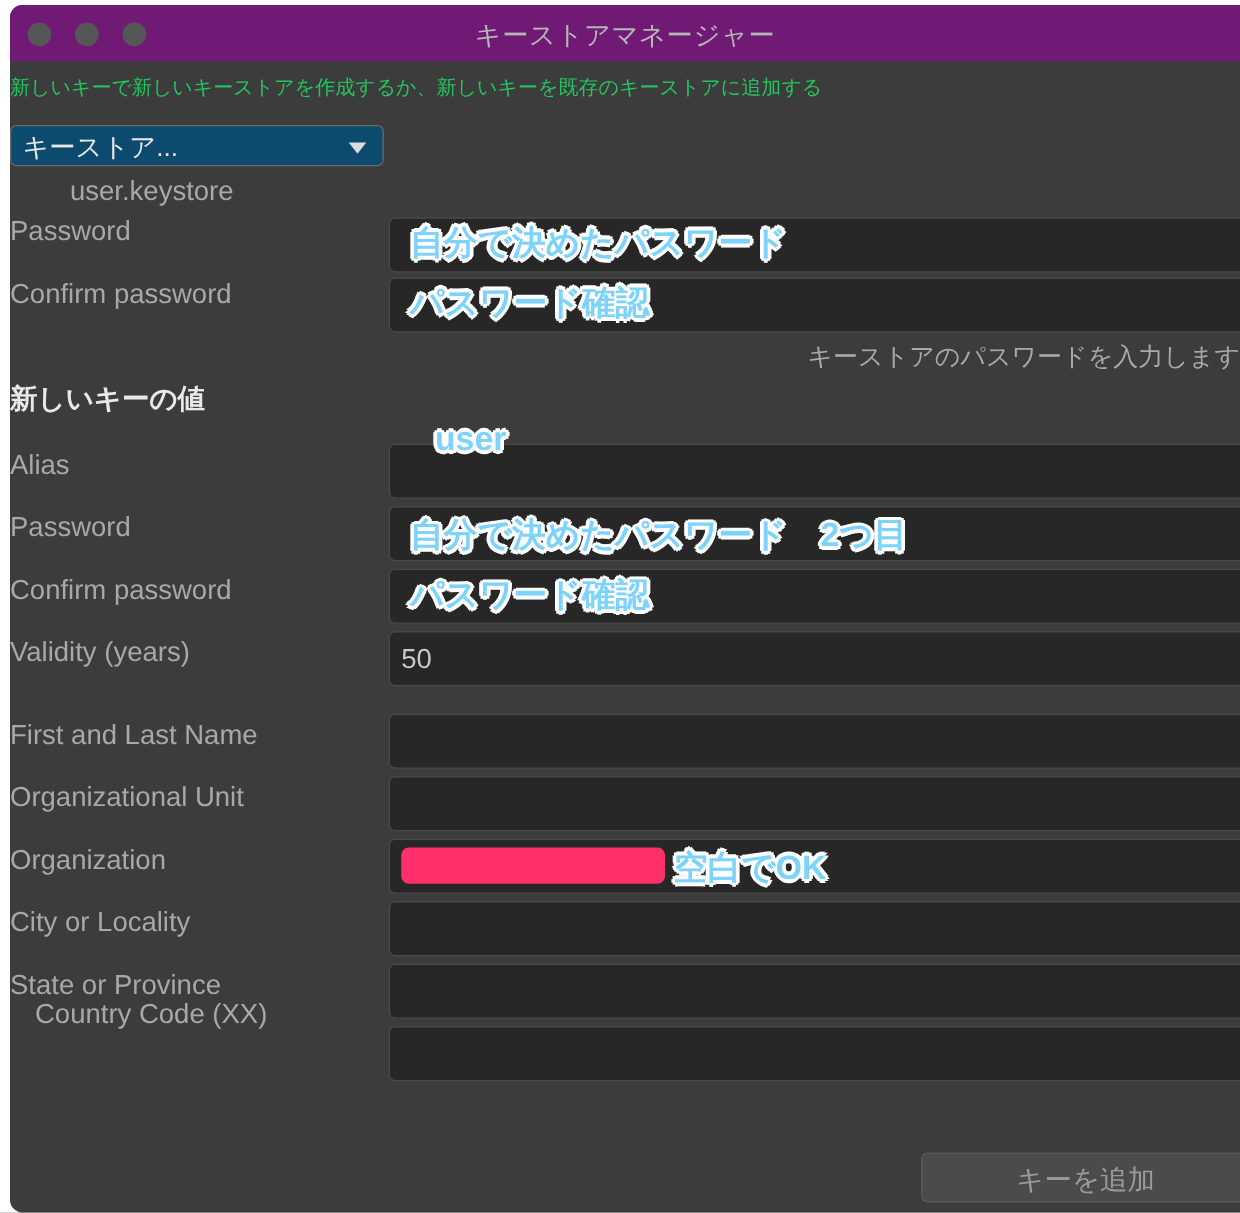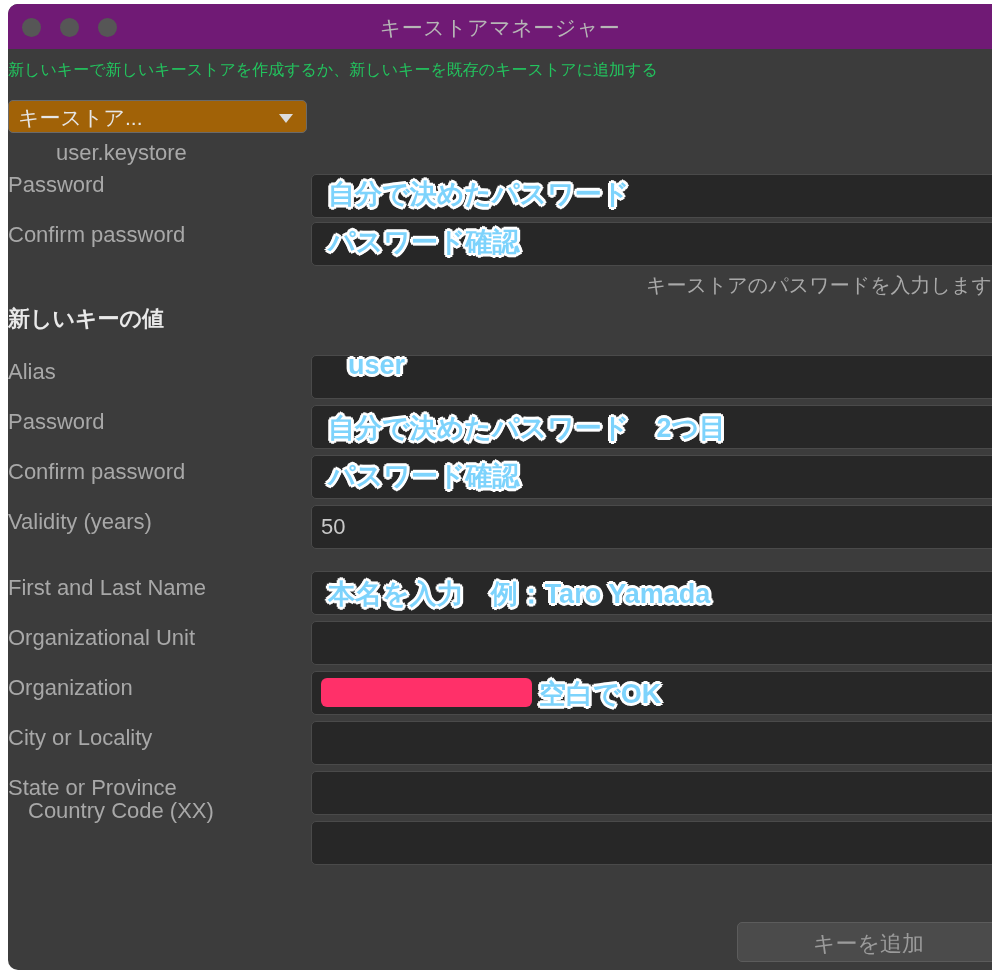--- a/index.html
+++ b/index.html
@@ -63,21 +63,21 @@
     font-size: 16px;
     padding-left: 0px;
     box-sizing: border-box;
   }
 
   
   #combo {
     position: absolute;
     left: 0px; top: 96px;
     width: 299px; height: 33px;
-    background: #a16207;
+    background: #0c4a6e;
     border: 1px solid #6a6a6a;
     border-radius: 5px;
     box-sizing: border-box;
     cursor: pointer;
   }
   #combo-label {
     position: absolute;
     left: 9px; top: 3px;
     color: #e6e6e6;
     font-size: 21px;
@@ -222,21 +222,21 @@
   <div class="anno" style="left:320px; top:220px;">パスワード確認</div>
 
   <div class="hint" style="top:268px;">キーストアのパスワードを入力します</div>
 
   <div class="strongtext" style="top:300px;">新しいキーの値</div>
 
   <div class="label" style="top:355px;">Alias</div>
   <div class="field" style="top:351px;">
     <span class="field-value"></span>
   </div>
-  <div class="anno" style="left:320px; top:346px;padding-left:20px;">user</div>
+  <div class="anno" style="left:320px; top:332px;padding-left:20px;">user</div>
 
   <div class="label" style="top:405px;">Password</div>
   <div class="field" style="top:401px;">
     <span class="field-value"></span>
   </div>
   <div class="anno" style="left:320px; top:406px;">自分で決めたパスワード　2つ目</div>
 
   <div class="label" style="top:455px;">Confirm password</div>
   <div class="field" style="top:451px;">
     <span class="field-value"></span>
@@ -245,21 +245,20 @@
 
   <div class="label" style="top:505px;">Validity (years)</div>
   <div class="field" style="top:501px;">
     <span class="field-value">50</span>
   </div>
 
   <div class="label" style="top:571px;">First and Last Name</div>
   <div class="field" style="top:567px;">
     <span class="field-value"></span>
   </div>
-  <div class="anno" style="left:320px; top:572px;">本名を入力　例：Taro Yamada</div>
 
   <div class="label" style="top:621px;">Organizational Unit</div>
   <div class="field" style="top:617px;">
     <span class="field-value"></span>
   </div>
 
   <div class="label" style="top:671px;">Organization</div>
   <div class="field" style="top:667px;">
     <span class="field-value"></span>
   </div>

